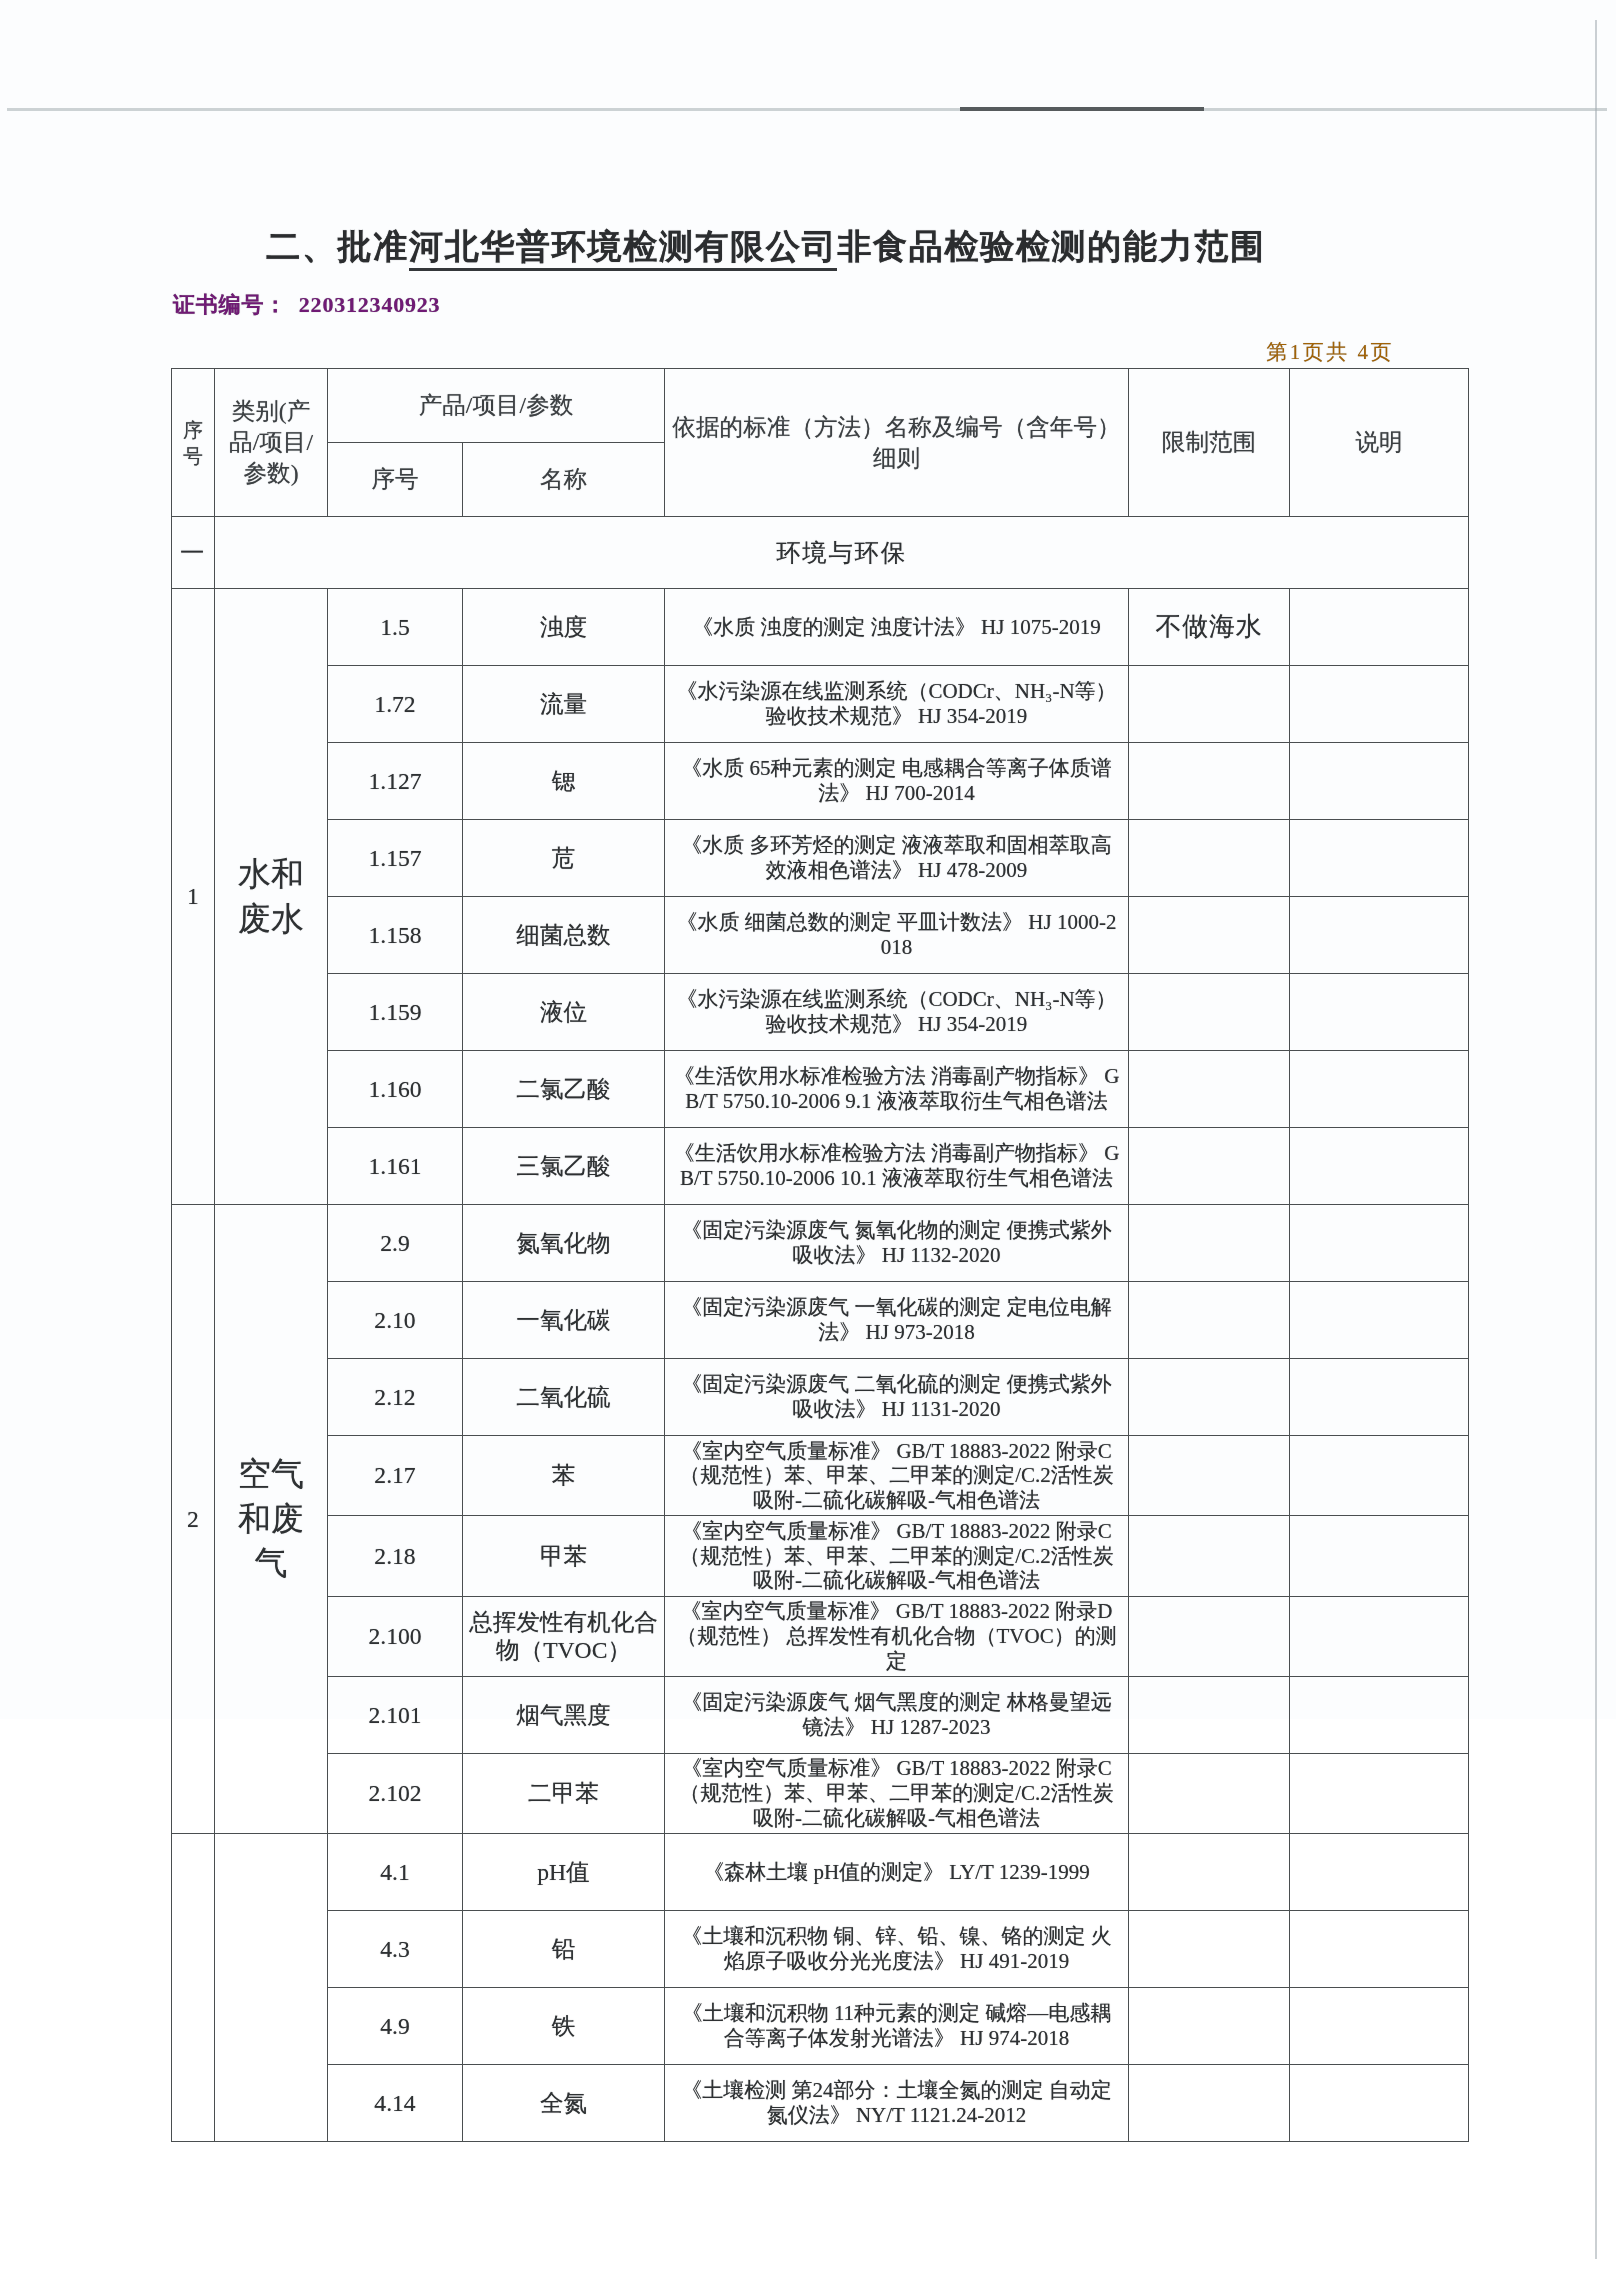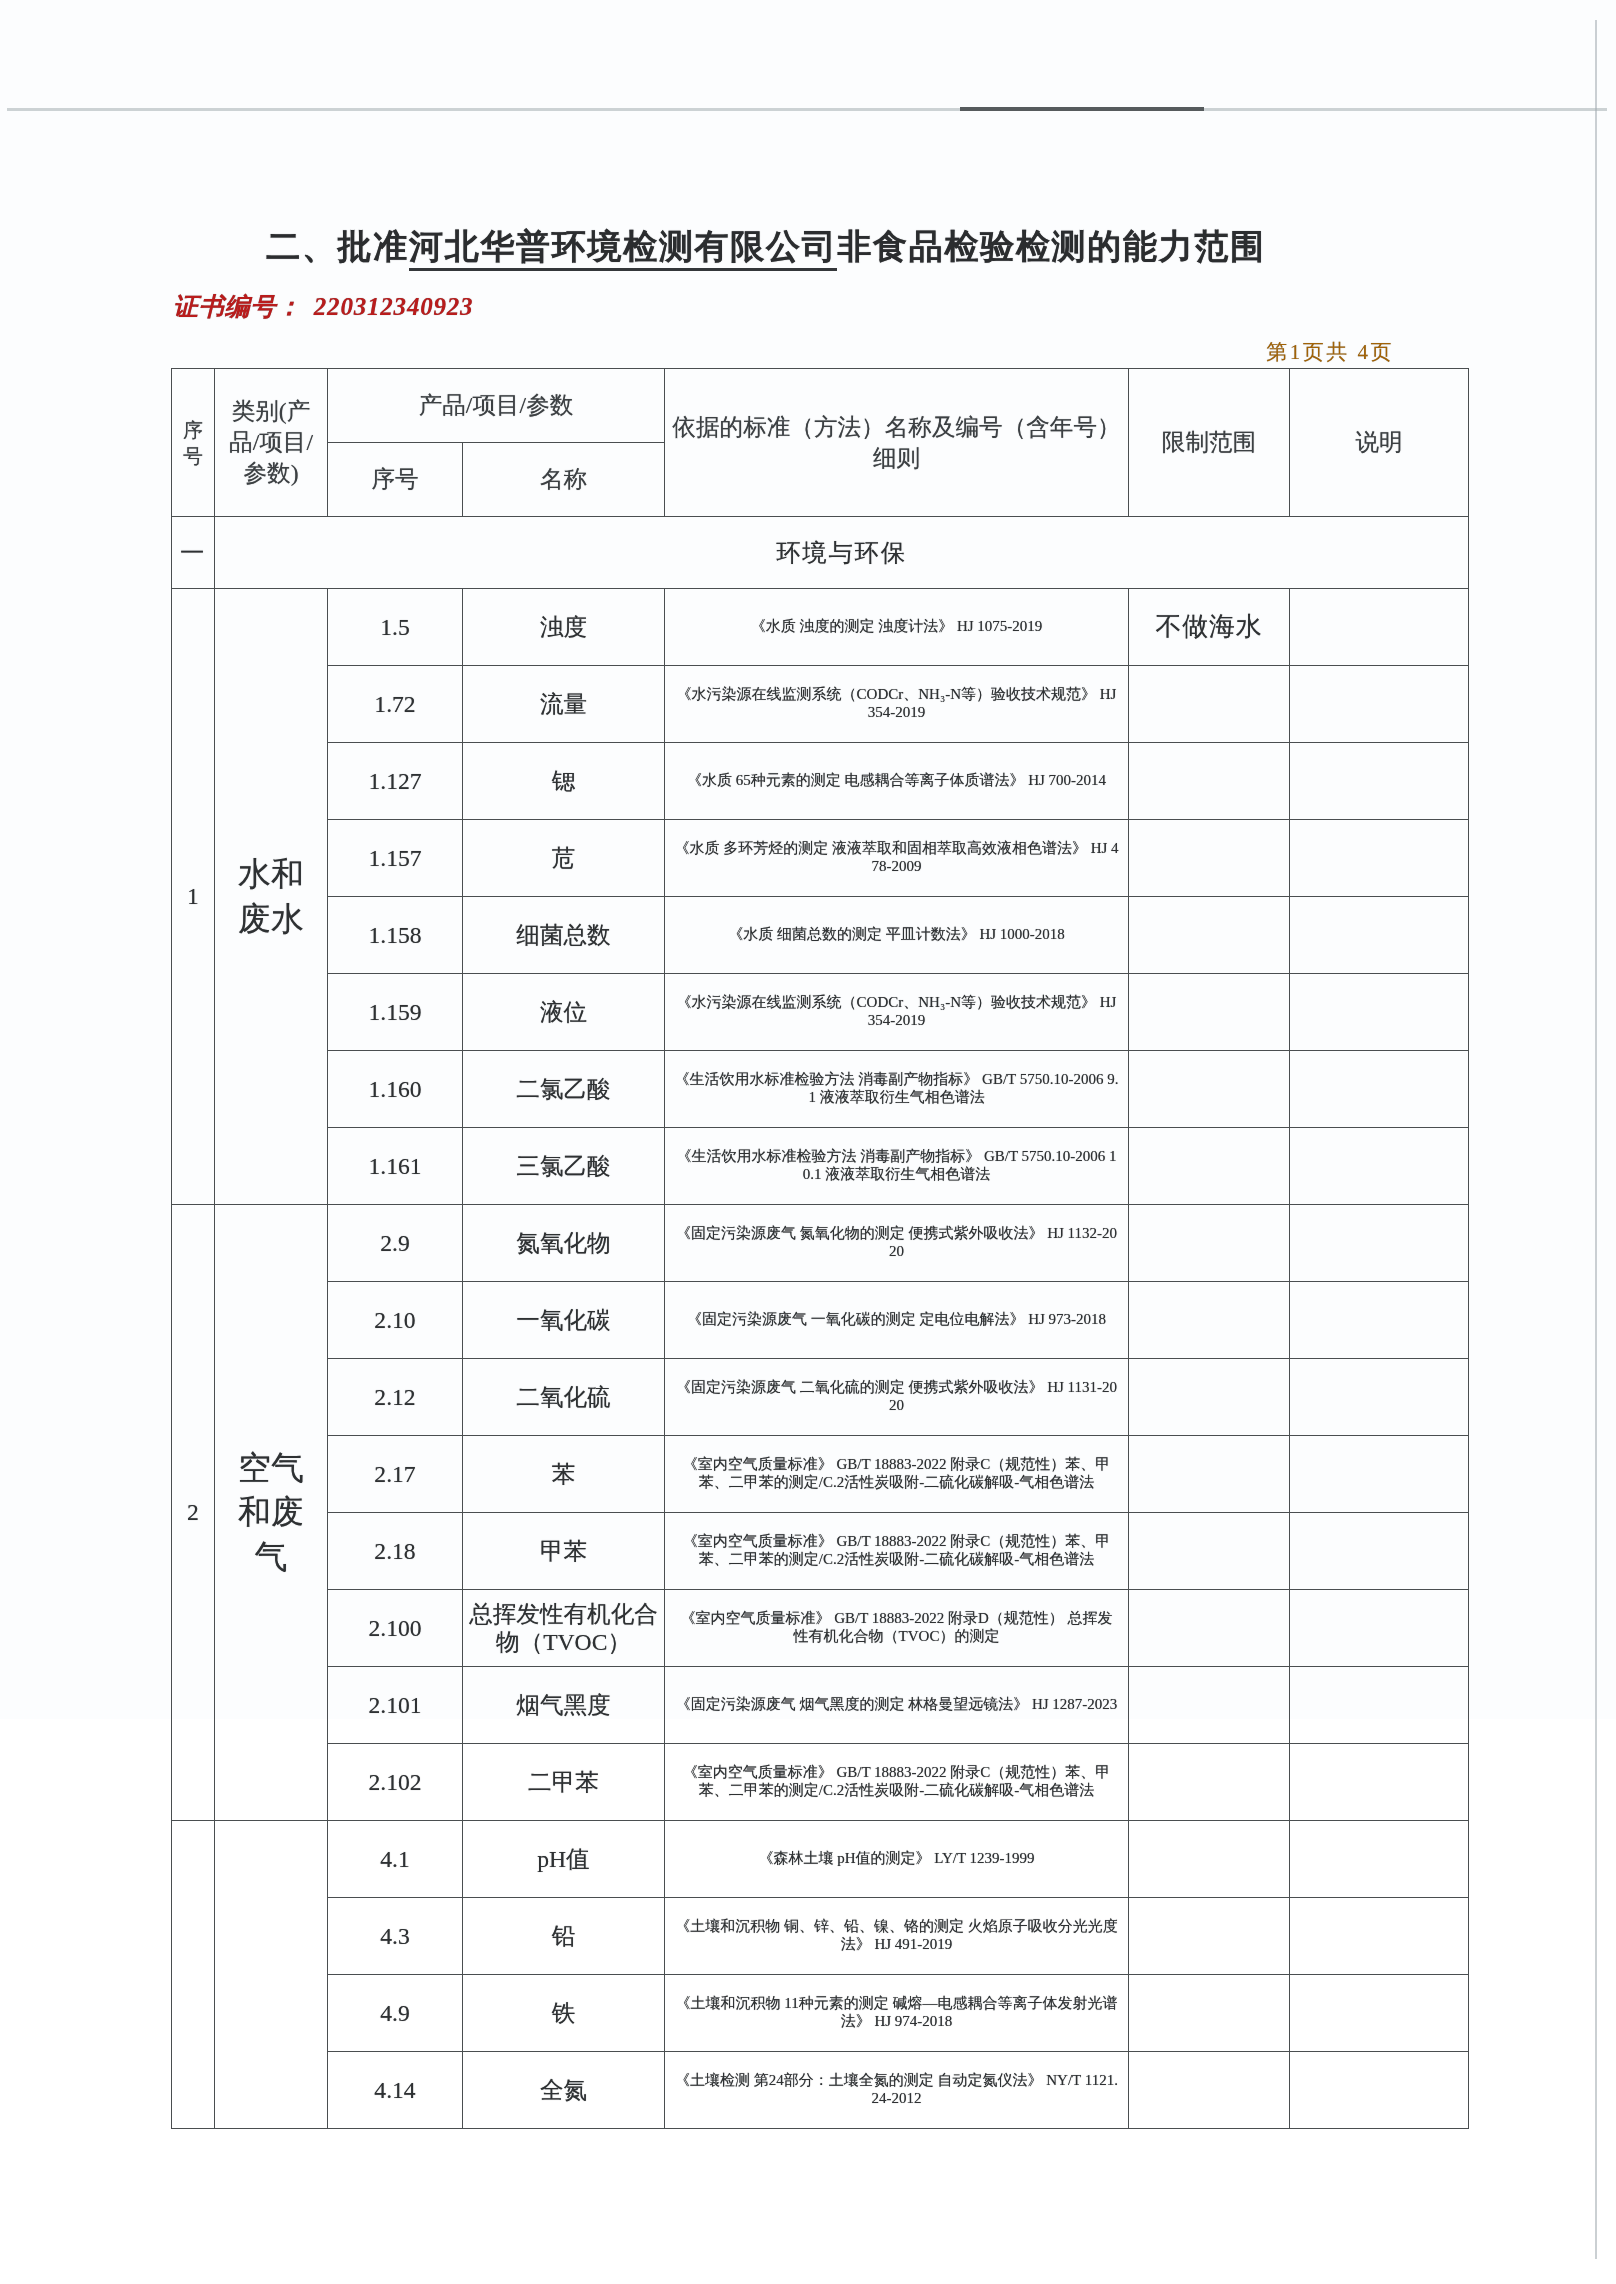--- a/index.html
+++ b/index.html
@@ -37,25 +37,24 @@
     color:#2b2d2f;
     text-shadow:0 0 0.8px rgba(40,42,44,0.75);
     margin:0;
   }
   .title .company{
     border-bottom:3.4px solid #34373a;
     padding-bottom:2.5px;
   }
   .meta-line{
     position:absolute;left:173px;
-    font-size:25px;font-weight:bold;
+    font-size:22px;font-weight:bold;
     letter-spacing:0.8px;
-    color:#b91c1c;
+    color:#701a75;
     text-shadow:0 0 0.8px rgba(50,53,56,0.6);
-    font-style:italic;
   }
   .cert-line{top:290px;}
   .addr-line{top:330px;}
   .meta-line .val{margin-left:11.8px;}
   .page-indicator{
     position:absolute;right:222px;top:338px;
     font-size:21px;color:#a16207;
     letter-spacing:2.5px;
     text-shadow:0 0 0.8px rgba(80,85,88,0.5);
   }
@@ -83,21 +82,21 @@
   .tbl thead tr{height:74px;}
   .tbl th.h-seq{font-size:20px;padding:1.7px;}
   .tbl td{
     font-size:23.6px;
     color:#2e3133;
     line-height:1.2;
   }
   .tbl tr.section-row{height:72px;}
   .tbl tr.section-row td{font-size:24.4px;letter-spacing:1.7px;}
   .tbl tbody tr.data-row{height:77px;}
-  .tbl td.c-standard{font-size:15px;line-height:1.18;padding:2.5px 8.4px;font-family:Liberation Serif, serif;}
+  .tbl td.c-standard{font-size:21px;line-height:1.18;padding:2.5px 8.4px;font-family:Liberation Serif, serif;}
   .tbl td.c-limit{font-size:26px;letter-spacing:0.8px;}
   .tbl td.c-category{font-size:33px;line-height:1.35;padding:9px;margin-left:16px;}
   .tbl td.c-gseq{font-size:23.6px;}
 </style>
 </head>
 <body>
 
 <div class="page">
 
   <div class="scan-line-top">

